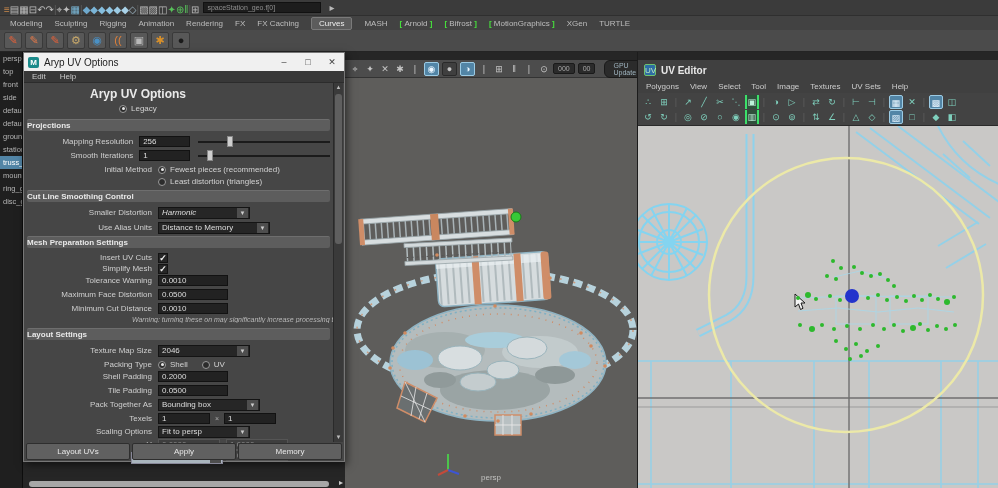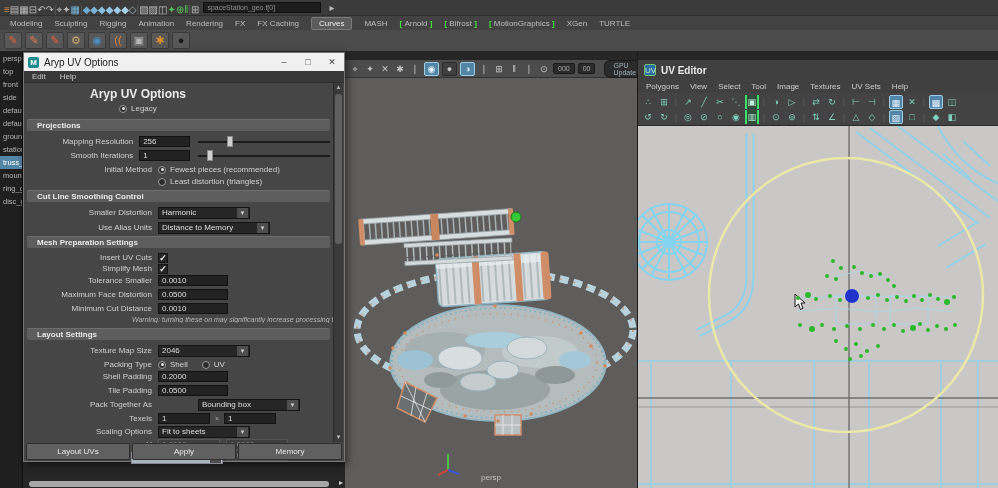--- a/index.html
+++ b/index.html
@@ -41,21 +41,21 @@
                  color:#fff; font-size:8px; line-height:11px; text-align:center; font-weight:bold; }
   #dlg .wbtns { margin-left:auto; display:flex; }
   #dlg .wbtn { width:24px; text-align:center; color:#444; font-size:9px; line-height:18px; }
   #dlg .menurow { position:absolute; left:0; top:18px; width:100%; height:12px; background:#383838;
                   display:flex; gap:14px; padding:0 8px; font-size:8px; color:#c9c9c9; line-height:12px;
                   border-bottom:1px solid #2c2c2c; }
   #dlg .content { position:absolute; left:0; top:30px; width:100%; height:361px; background:#464646; }
   .dheading { position:absolute; left:66px; top:4px; font-size:12px; font-weight:bold; color:#e9e9e9; }
   .dradio-c { position:absolute; left:95px; top:21px; }
   .secbar { position:absolute; left:3px; right:14px; height:12px; background:#5d5d5d; border-radius:2px;
-            font-size:8px; font-weight:bold; color:#e8e8e8; line-height:12px; padding-left:10px;
+            font-size:8px; font-weight:bold; color:#e8e8e8; line-height:12px; padding-left:0;
             border-top:1px solid #6e6e6e; }
   .drow { position:absolute; left:0; right:14px; height:13px; display:flex; align-items:center; }
   .dlabel { width:128px; text-align:right; font-size:8px; color:#cfcfcf; margin-right:6px;
             white-space:nowrap; overflow:hidden; }
   .dfield { width:58px; height:11px; background:#222; border:1px solid #121212; color:#ddd;
             font-size:8px; line-height:9px; padding:0 3px; }
   .dfield.wide { width:70px; }
   .dfield.dis  { background:#3e3e3e; color:#8a8a8a; border-color:#555; }
   .dcombo { height:12px; background:#262626; border:1px solid #141414; color:#ddd; font-size:8px;
             line-height:10px; padding:0 3px; display:flex; align-items:center; }
@@ -235,21 +235,21 @@
         <span class="radio">
             <span class="dot"></span>
             <span>Least distortion (triangles)</span>
           </span>
       </div>
 
       <div class="secbar" style="top:107px;">Cut Line Smoothing Control</div>
 
       <div class="drow" style="top:123px;">
         <span class="dlabel">Smaller Distortion</span>
-        <span class="dcombo" style="width:92px;">
+        <span class="dcombo" style="width:92px;font-style:italic;">
             <span>Harmonic</span>
             <span class="arr">▼</span>
           </span>
       </div>
       <div class="drow" style="top:138px;">
         <span class="dlabel">Use Alias Units</span>
         <span class="dcombo" style="width:112px;">
             <span>Distance to Memory</span>
             <span class="arr">▼</span>
           </span>
@@ -259,21 +259,21 @@
 
       <div class="drow" style="top:168px;">
         <span class="dlabel">Insert UV Cuts</span>
         <span class="chk">✓</span>
       </div>
       <div class="drow" style="top:179px;">
         <span class="dlabel">Simplify Mesh</span>
         <span class="chk">✓</span>
       </div>
       <div class="drow" style="top:191px;">
-        <span class="dlabel">Tolerance Smaller</span>
+        <span class="dlabel">Tolerance Warning</span>
         <span class="dfield wide">0.0010</span>
       </div>
       <div class="drow" style="top:205px;">
         <span class="dlabel">Maximum Face Distortion</span>
         <span class="dfield wide">0.0500</span>
       </div>
       <div class="drow" style="top:219px;">
         <span class="dlabel">Minimum Cut Distance</span>
         <span class="dfield wide">0.0010</span>
       </div>
@@ -300,37 +300,37 @@
           </span>
       </div>
       <div class="drow" style="top:287px;">
         <span class="dlabel">Shell Padding</span>
         <span class="dfield wide">0.2000</span>
       </div>
       <div class="drow" style="top:301px;">
         <span class="dlabel">Tile Padding</span>
         <span class="dfield wide">0.0500</span>
       </div>
-      <div class="drow" style="top:315px;gap:40px;">
+      <div class="drow" style="top:315px;">
         <span class="dlabel">Pack Together As</span>
         <span class="dcombo" style="width:102px;">
             <span>Bounding box</span>
             <span class="arr">▼</span>
           </span>
       </div>
       <div class="drow" style="top:329px;">
         <span class="dlabel">Texels</span>
         <span class="dfield" style="width:52px;">1</span>
         <span style="width:14px;text-align:center;font-size:7px;color:#aaa;">×</span>
         <span class="dfield" style="width:52px;">1</span>
       </div>
       <div class="drow" style="top:342px;">
         <span class="dlabel">Scaling Options</span>
         <span class="dcombo" style="width:92px;">
-            <span>Fit to sheets</span>
+            <span>Fit to persp</span>
             <span class="arr">▼</span>
           </span>
       </div>
       <div class="drow" style="top:355px;">
         <span class="dlabel">U</span>
         <span class="dfield dis" style="width:62px;">0.0000</span>
         <span style="width:6px;"></span>
         <span class="dfield dis" style="width:62px;">1.0000</span>
       </div>
       <div class="drow" style="top:366px;">

